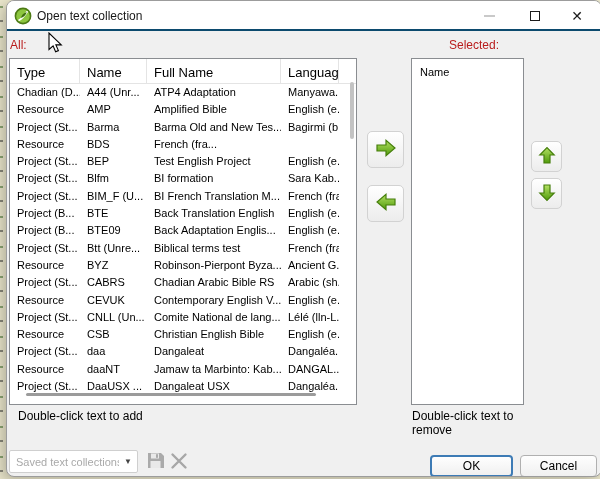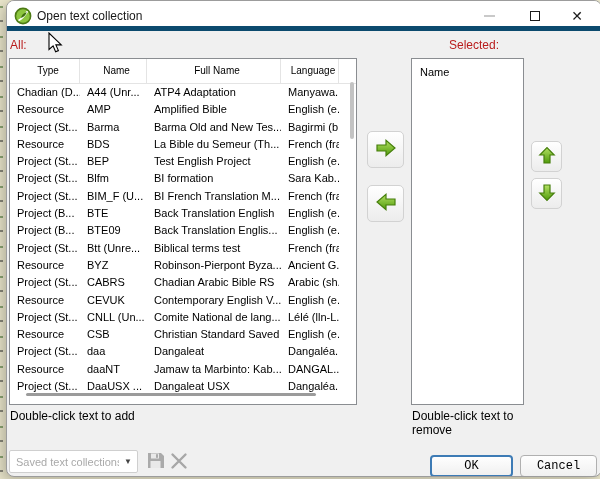--- a/index.html
+++ b/index.html
@@ -23,55 +23,55 @@
     position:absolute; left:6px; top:0; width:596px; height:477px;
     background:#f0f0f0;
     border:1px solid #9c9c9c;
     border-radius:8px;
     box-shadow:-4px 4px 14px rgba(0,0,0,.25);
     overflow:hidden;
   }
   
   .titlebar{
     position:absolute; left:0; top:0; right:0; height:30px;
-    background:#ffffff; border-bottom:5px solid #0c4a6e;
+    background:#ffffff; border-bottom:2px solid #0c4a6e;
     display:flex; align-items:center;
   }
   .app-icon{ position:absolute; left:7px; top:6px; width:18px; height:18px; }
   .title-text{ position:absolute; left:30px; top:8px; font-size:12px; color:#191919; }
   .win-btn{
     position:absolute; top:0; width:36px; height:30px;
     display:flex; align-items:center; justify-content:center;
     background:transparent; border:none; cursor:default;
   }
   .btn-min{ left:464px; }
   .btn-max{ left:510px; }
   .btn-close{ left:552px; }
   .glyph-min{ width:11px; height:0; border-top:2px solid #c9c9c9; }
   .glyph-max{ width:10px; height:10px; border:1.4px solid #1b1b1b; }
   .glyph-close{ font-size:14px; color:#1b1b1b; line-height:1; }
   
   .lbl{ position:absolute; font-size:12px; color:#b91c1c; }
   .lbl-all{ left:3px; top:37px; }
   .lbl-selected{ left:406px; top:37px;margin-left:36px; }
   .hint{ position:absolute; font-size:12px; color:#000; }
-  .hint-add{ left:3px; top:408px; }
+  .hint-add{ left:11px; top:408px; }
   .hint-remove{ left:405px; top:408px; width:104px; line-height:14px; }
   
   .all-list{
     position:absolute; left:2px; top:57px; width:348px; height:347px;
     background:#fff; border:1px solid #8a8d91; overflow:hidden;
   }
   .thead{
     display:grid; grid-template-columns:70px 67px 134px 58px 1fr;
     height:25px; border-bottom:1px solid #e4e4e4;
   }
   .thead .hcell{
-    font-size:10px; padding:6px 0 0 7px; color:#000;
-    border-right:1px solid #e4e4e4; overflow:hidden; white-space:nowrap;text-align:center;
+    font-size:13px; padding:6px 0 0 7px; color:#000;
+    border-right:1px solid #e4e4e4; overflow:hidden; white-space:nowrap;
   }
   .thead .hcell:last-child{ border-right:none; }
   .trow{
     display:grid; grid-template-columns:70px 67px 134px 58px 1fr;
     height:17.3px;
   }
   .tcell{
     font-size:11px; line-height:17.3px; padding-left:7px;
     overflow:hidden; white-space:nowrap; color:#000;
   }
@@ -112,21 +112,21 @@
   .combo-arrow span{ font-size:8px; color:#444; }
   .tool-btn{
     position:absolute; top:450px; width:22px; height:22px;
     background:transparent; border:none; display:flex;
     align-items:center; justify-content:center; cursor:default;
   }
   .tool-save{ left:137px; }
   .tool-delete{ left:161px; }
   .push-btn{
     position:absolute; top:454px; height:22px; font-size:12px;
-    font-family:Liberation Mono, monospace;
+    font-family:Liberation Sans, sans-serif;
     background:linear-gradient(#fefefe,#f0f0f0);
     border:1px solid #b0b0b0; border-radius:4px; color:#000; cursor:default;
   }
   .btn-ok{ left:423px; width:83px; border:2px solid #3d7bb5; }
   .btn-cancel{ left:513px; width:77px; }
   
   .cursor{ position:absolute; left:47px; top:32px; pointer-events:none; }
 </style>
 </head>
 <body>
@@ -184,21 +184,20 @@
         <div class="trow">
           <span class="tcell">Project (St...</span>
           <span class="tcell">Barma</span>
           <span class="tcell">Barma Old and New Tes...</span>
           <span class="tcell">Bagirmi (b...</span>
           <span class="tcell"></span>
         </div>
         <div class="trow">
           <span class="tcell">Resource</span>
           <span class="tcell">BDS</span>
-          <span class="tcell">La Bible du Semeur (Th...</span>
           <span class="tcell">French (fra...</span>
           <span class="tcell"></span>
         </div>
         <div class="trow">
           <span class="tcell">Project (St...</span>
           <span class="tcell">BEP</span>
           <span class="tcell">Test English Project</span>
           <span class="tcell">English (e...</span>
           <span class="tcell"></span>
         </div>
@@ -219,21 +218,21 @@
         <div class="trow">
           <span class="tcell">Project (B...</span>
           <span class="tcell">BTE</span>
           <span class="tcell">Back Translation English</span>
           <span class="tcell">English (e...</span>
           <span class="tcell"></span>
         </div>
         <div class="trow">
           <span class="tcell">Project (B...</span>
           <span class="tcell">BTE09</span>
-          <span class="tcell">Back Translation Englis...</span>
+          <span class="tcell">Back Adaptation Englis...</span>
           <span class="tcell">English (e...</span>
           <span class="tcell"></span>
         </div>
         <div class="trow">
           <span class="tcell">Project (St...</span>
           <span class="tcell">Btt (Unre...</span>
           <span class="tcell">Biblical terms test</span>
           <span class="tcell">French (fra...</span>
           <span class="tcell"></span>
         </div>
@@ -261,21 +260,21 @@
         <div class="trow">
           <span class="tcell">Project (St...</span>
           <span class="tcell">CNLL (Un...</span>
           <span class="tcell">Comite National de lang...</span>
           <span class="tcell">Lélé (lln-L...</span>
           <span class="tcell"></span>
         </div>
         <div class="trow">
           <span class="tcell">Resource</span>
           <span class="tcell">CSB</span>
-          <span class="tcell">Christian Standard Saved</span>
+          <span class="tcell">Christian English Bible</span>
           <span class="tcell">English (e...</span>
           <span class="tcell"></span>
         </div>
         <div class="trow">
           <span class="tcell">Project (St...</span>
           <span class="tcell">daa</span>
           <span class="tcell">Dangaleat</span>
           <span class="tcell">Dangaléa...</span>
           <span class="tcell"></span>
         </div>

